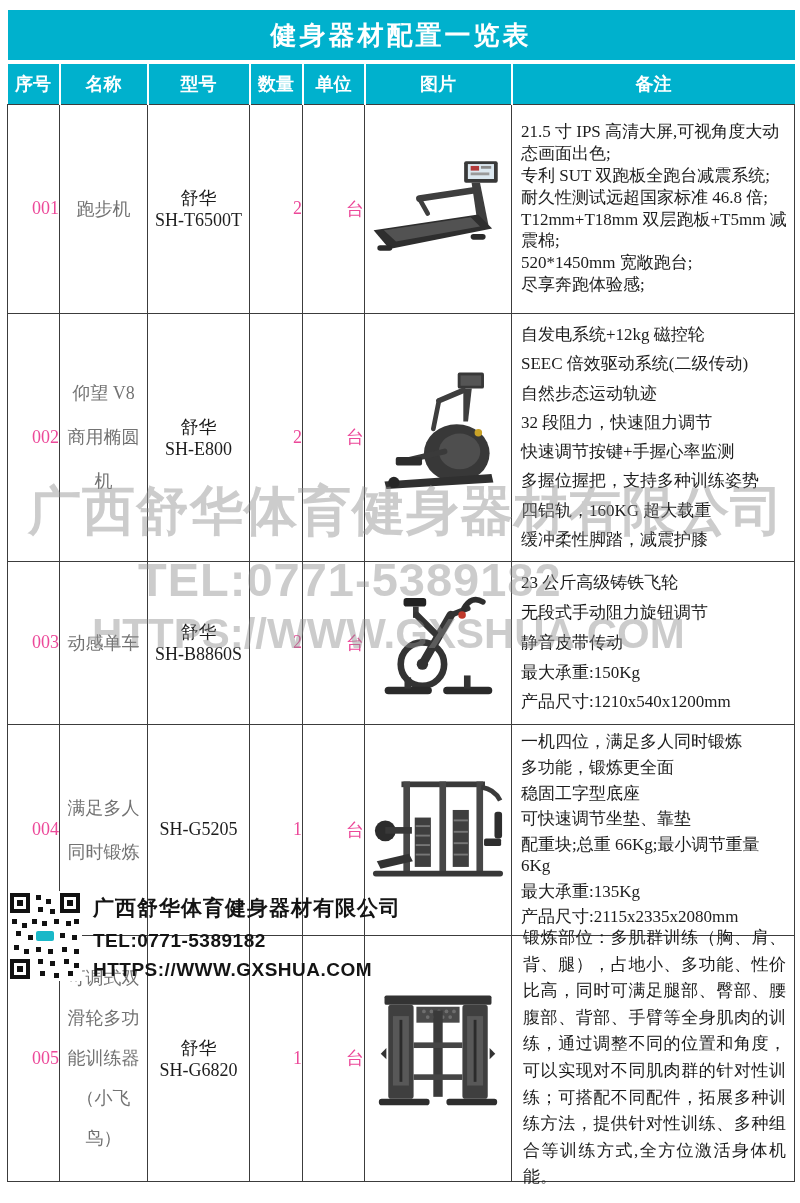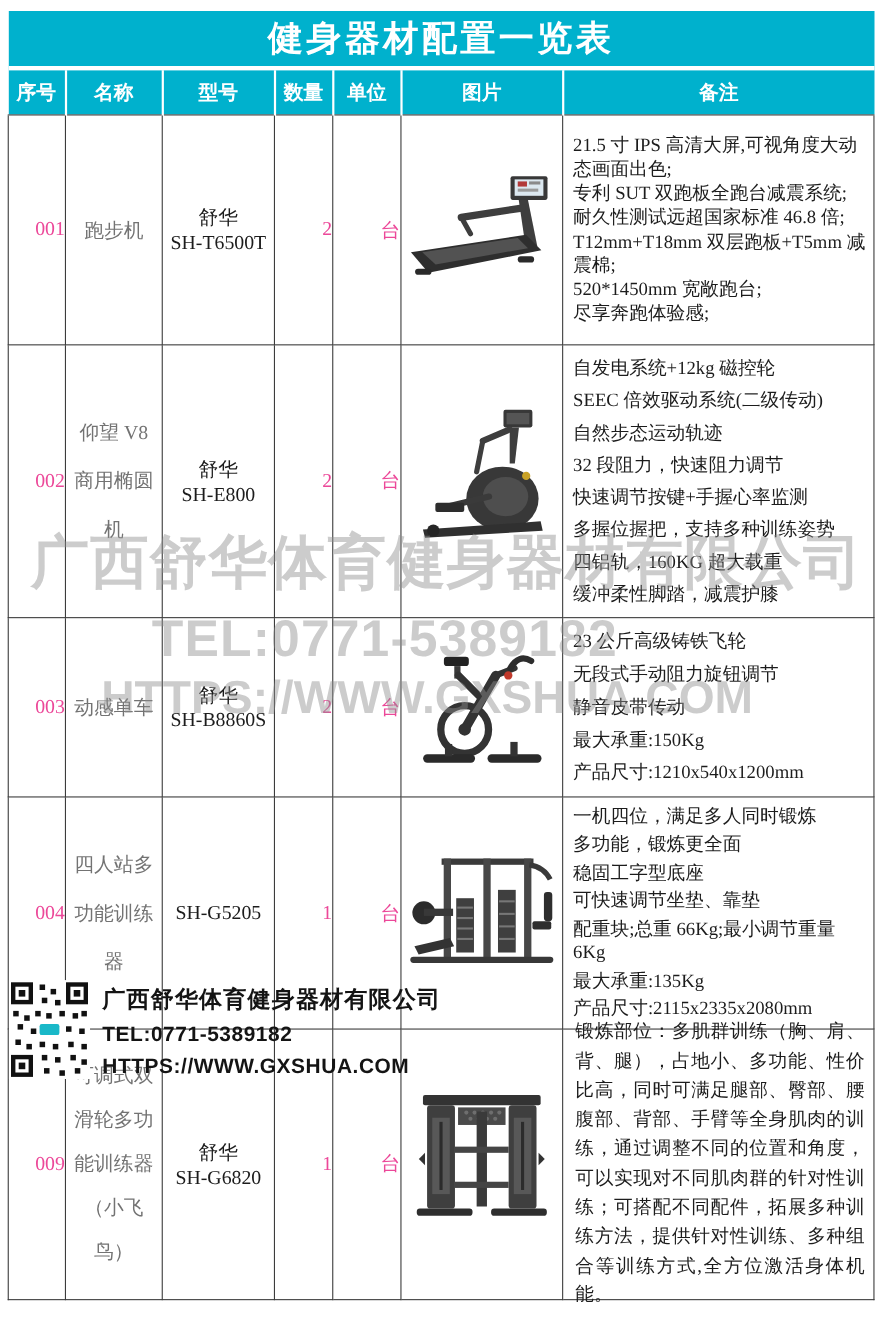--- a/index.html
+++ b/index.html
@@ -10,21 +10,21 @@
   }
   
   table.main {
     position:absolute; left:7px; top:10px; width:787px;
     border-collapse:collapse; table-layout:fixed;
   }
   td, th { vertical-align:middle; }
   .title-cell {
     background:#00b1cd; height:52px; border:none; border-bottom:4px solid #ffffff;
     text-align:center; color:#ffffff; font-family:"Liberation Sans","DejaVu Sans",sans-serif;
-    font-size:32px; font-weight:bold; letter-spacing:3px;
+    font-size:26px; font-weight:bold; letter-spacing:3px;
   }
   tr.head-row th {
     background:#00b1cd; height:42px; color:#ffffff; text-align:center;
     font-family:"Liberation Sans","DejaVu Sans",sans-serif; font-size:18px; font-weight:bold;
     border:2px solid #ffffff; border-top:none; border-bottom:1px solid #3c3c3c;
   }
   tr.head-row th:first-child { border-left:none; }
   tr.head-row th:last-child  { border-right:none; }
   tr.body-row td { border:1px solid #3c3c3c; background:transparent; }
   .r1 td { height:209px; } .r2 td { height:248px; } .r3 td { height:163px; }
@@ -200,21 +200,21 @@
           <div class="rem-line">无段式手动阻力旋钮调节</div>
           <div class="rem-line">静音皮带传动</div>
           <div class="rem-line">最大承重:150Kg</div>
           <div class="rem-line">产品尺寸:1210x540x1200mm</div>
         </div>
       </td>
     </tr>
 
     <tr class="body-row r4">
       <td class="c-no">004</td>
-      <td class="c-name">四人站多功能训练器</td>
+      <td class="c-name">满足多人同时锻炼</td>
       <td class="c-model">
         <div class="model-line">SH-G5205</div>
       </td>
       <td class="c-qty">1</td>
       <td class="c-unit">台</td>
       <td class="c-img">
         <svg width="138" height="112" viewBox="0 0 145 118">
           <rect x="34" y="10" width="88" height="6" fill="#3a3a3a"></rect>
           <rect x="36" y="10" width="7" height="96" fill="#474747"></rect>
           <rect x="74" y="10" width="7" height="96" fill="#474747"></rect>
@@ -245,21 +245,21 @@
           <div class="rem-line">稳固工字型底座</div>
           <div class="rem-line">可快速调节坐垫、靠垫</div>
           <div class="rem-line">配重块;总重 66Kg;最小调节重量 6Kg</div>
           <div class="rem-line">最大承重:135Kg</div>
           <div class="rem-line">产品尺寸:2115x2335x2080mm</div>
         </div>
       </td>
     </tr>
 
     <tr class="body-row r5">
-      <td class="c-no">009</td>
+      <td class="c-no">005</td>
       <td class="c-name" style="line-height:40px;">可调式双滑轮多功能训练器（小飞鸟）</td>
       <td class="c-model">
         <div class="model-line">舒华</div>
         <div class="model-line">SH-G6820</div>
       </td>
       <td class="c-qty">1</td>
       <td class="c-unit">台</td>
       <td class="c-img">
         <svg width="122" height="138" viewBox="0 0 130 145">
           <rect x="8" y="8" width="114" height="10" rx="2" fill="#333"></rect>

